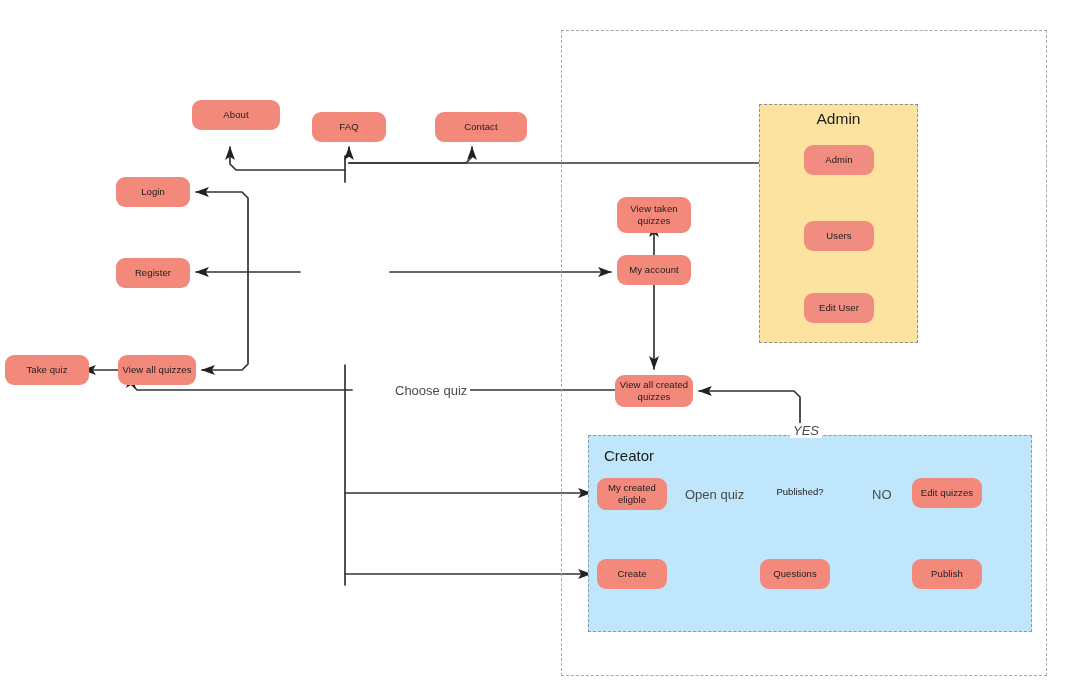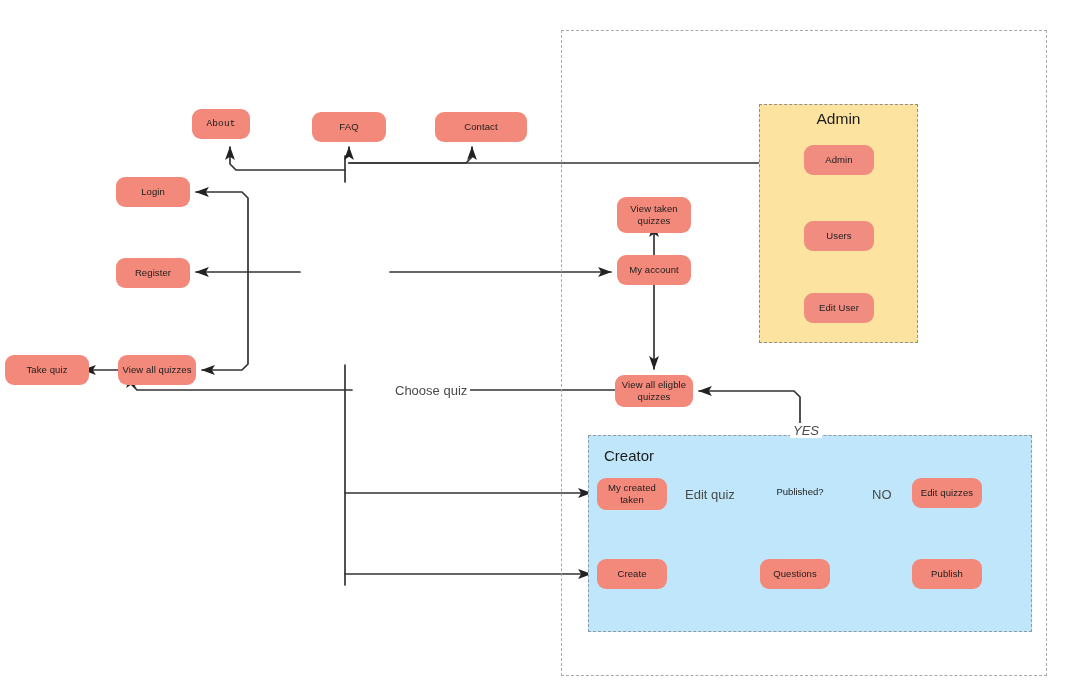--- a/index.html
+++ b/index.html
@@ -160,45 +160,45 @@
       <path d="M947,508 L947,528 L634,528 L628,522 L628,512" marker-end="url(#ah)"></path>
 
       <path d="M667,574 L754,574" marker-end="url(#ah)"></path>
 
       <path d="M830,574 L906,574" marker-end="url(#ah)"></path>
     </g>
 
     <polygon points="800,467 852,493 800,519 748,493" fill="none" stroke="#F2897B" stroke-width="1.6"></polygon>
   </svg>
 
-  <div class="node" style="left:192px; top:109px; width:58px; height:30px;font-family:Liberation Mono, monospace;">About</div>
+  <div class="node" style="left:192px; top:100px; width:88px; height:30px;">About</div>
   <div class="node" style="left:312px; top:112px; width:74px; height:30px;">FAQ</div>
   <div class="node" style="left:435px; top:112px; width:92px; height:30px;">Contact</div>
 
 
   <div class="node" style="left:116px; top:177px; width:74px; height:30px;">Login</div>
   <div class="node" style="left:116px; top:258px; width:74px; height:30px;">Register</div>
   <div class="node" style="left:118px; top:355px; width:78px; height:30px;">View all quizzes</div>
   <div class="node" style="left:5px; top:355px; width:84px; height:30px;">Take quiz</div>
 
   <div class="node" style="left:617px; top:255px; width:74px; height:30px;">My account</div>
   <div class="node" style="left:617px; top:197px; width:74px; height:36px;">View taken quizzes</div>
-  <div class="node" style="left:615px; top:375px; width:78px; height:32px;">View all eligble quizzes</div>
+  <div class="node" style="left:615px; top:375px; width:78px; height:32px;">View all created quizzes</div>
 
   <div class="node admin-node" style="left:804px; top:145px; width:70px; height:30px;">Admin</div>
   <div class="node admin-node" style="left:804px; top:221px; width:70px; height:30px;">Users</div>
   <div class="node admin-node" style="left:804px; top:293px; width:70px; height:30px;">Edit User</div>
 
-  <div class="node" style="left:597px; top:478px; width:70px; height:32px;">My created taken</div>
+  <div class="node" style="left:597px; top:478px; width:70px; height:32px;">My created eligble</div>
   <div class="node" style="left:912px; top:478px; width:70px; height:30px;">Edit quizzes</div>
   <div class="node" style="left:597px; top:559px; width:70px; height:30px;">Create</div>
   <div class="node" style="left:760px; top:559px; width:70px; height:30px;">Questions</div>
   <div class="node" style="left:912px; top:559px; width:70px; height:30px;">Publish</div>
 
   <div style="position:absolute; left:748px; top:486px; width:104px; text-align:center;
               font-size:9.5px; color:#1c1c1c; z-index:4;">Published?</div>
 
   <div class="edge-label" style="left:392px; top:383px;">Choose quiz</div>
-  <div class="edge-label on-blue" style="left:682px; top:487px;">Edit quiz</div>
+  <div class="edge-label on-blue" style="left:682px; top:487px;">Open quiz</div>
   <div class="edge-label on-blue" style="left:869px; top:487px;">NO</div>
   <div class="edge-label" style="left:790px; top:423px;font-style:italic;">YES</div>
 
 </div>
 
 </body></html>

